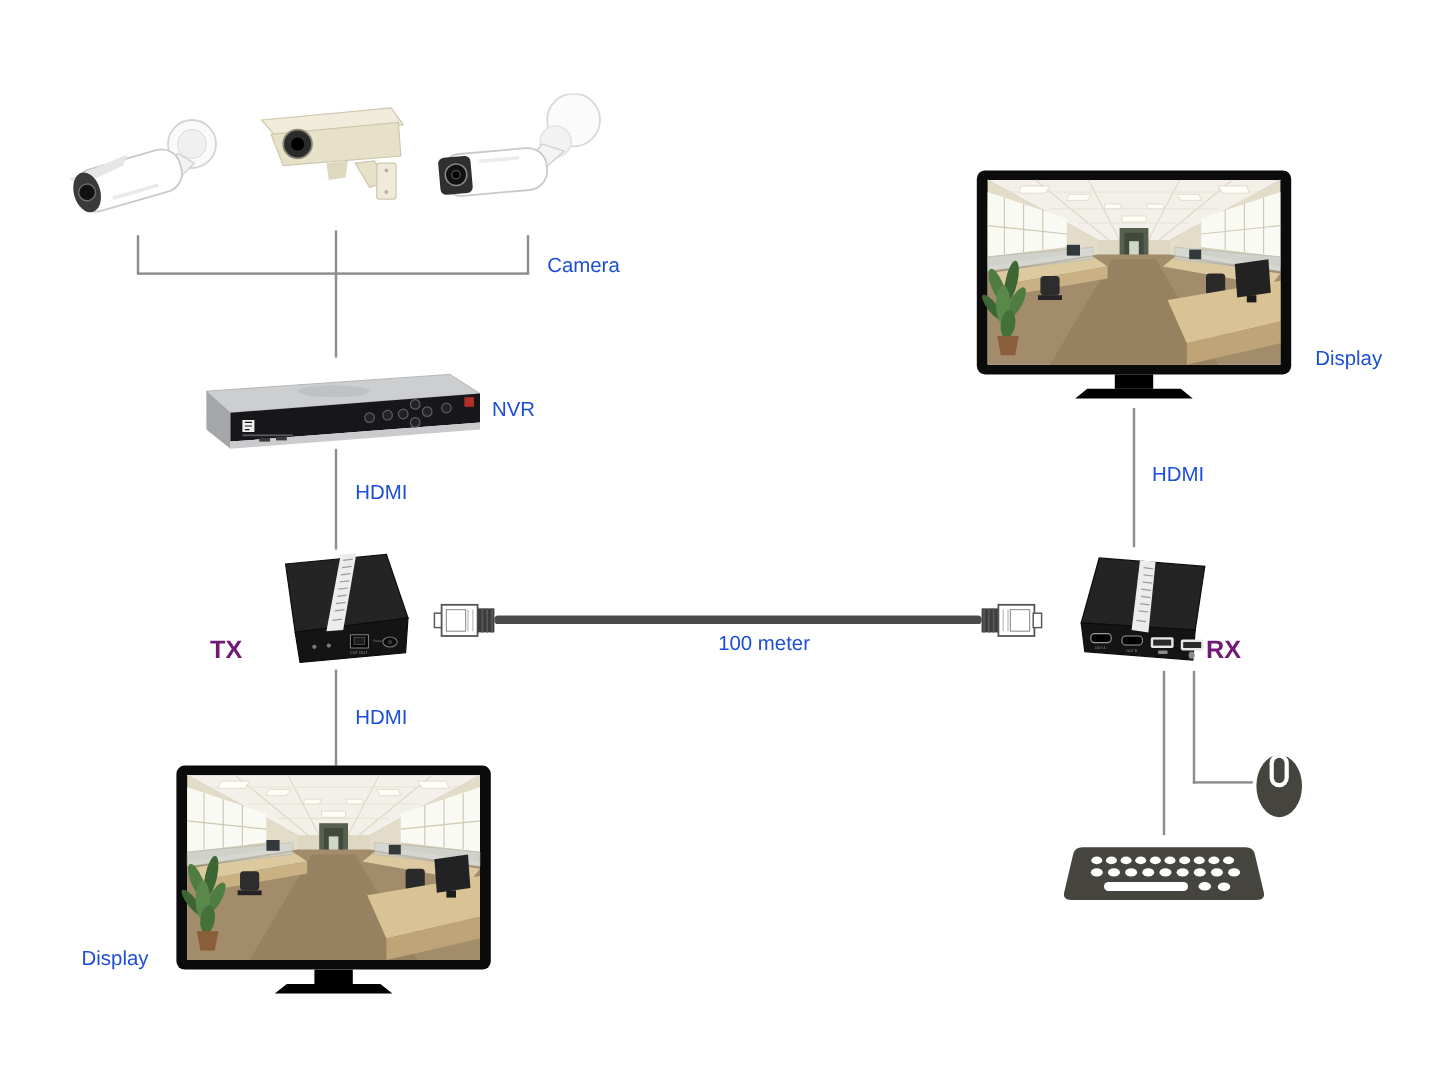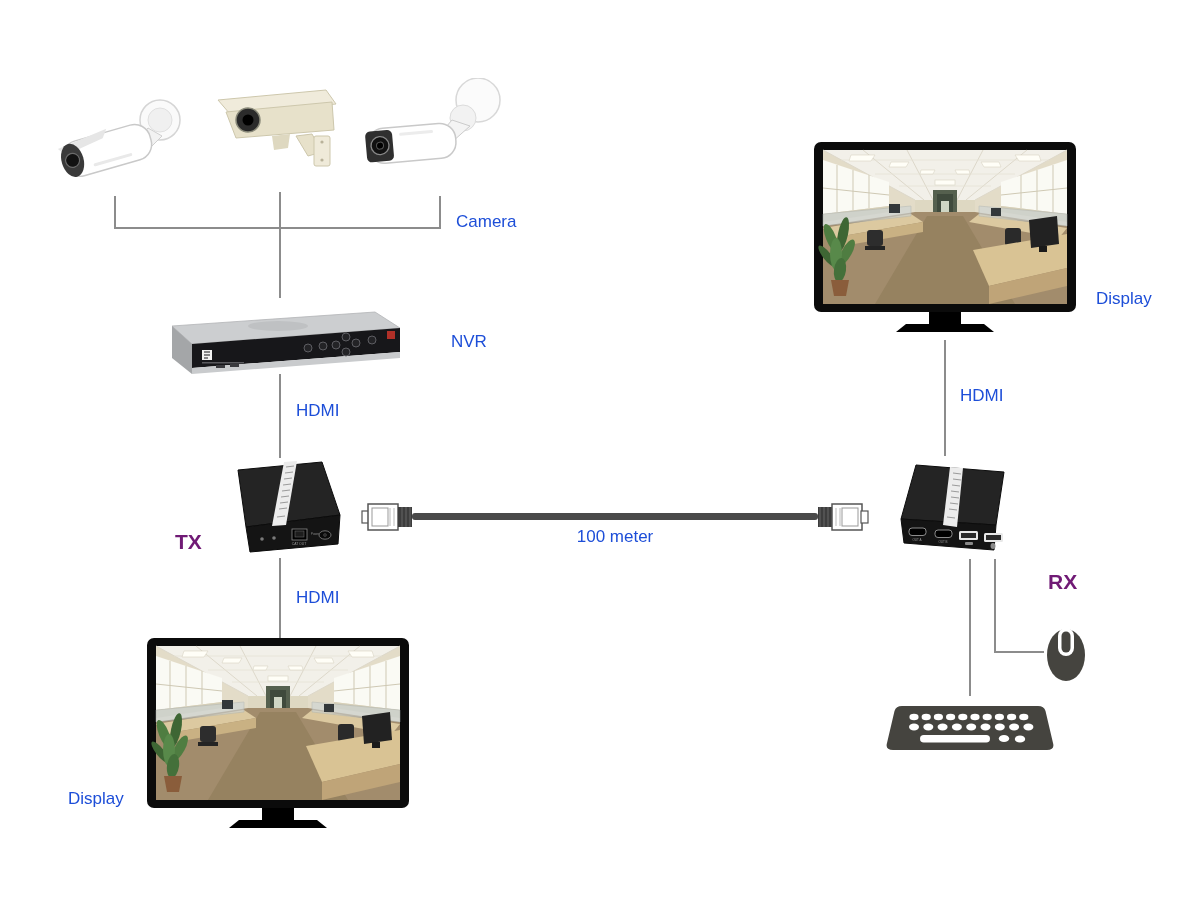--- a/index.html
+++ b/index.html
@@ -2,21 +2,21 @@
 <html><head>
 <meta charset="utf-8">
 <style>
   html,body{margin:0;padding:0;background:#ffffff;}
   #canvas{position:relative;width:1200px;height:900px;background:#ffffff;overflow:hidden;
           font-family:"Liberation Sans",sans-serif;}
   .abs{position:absolute;}
   .cline{position:absolute;background:#8c8c8c;}
   .lbl{position:absolute;font-size:17px;color:#1d4ed8;white-space:nowrap;}
   .lbl-accent{position:absolute;font-size:21px;font-weight:bold;color:#701a75;white-space:nowrap;}
-  .lbl-center{text-align:center;}
+  .lbl-center{text-align:right;}
   svg{display:block;}
 </style>
 </head>
 <body>
 
 <div id="canvas">
 
   <svg width="0" height="0" aria-hidden="true">
     <defs>
       <g id="office">
@@ -148,21 +148,21 @@
       <circle cx="148" cy="48" r="4"></circle>
         <circle cx="163" cy="46" r="4"></circle>
       <circle cx="186" cy="37" r="4"></circle>
         <circle cx="176" cy="45" r="4"></circle>
       <circle cx="196" cy="43" r="4"></circle>
         <circle cx="186" cy="52" r="4"></circle>
       <circle cx="212" cy="40" r="4"></circle>
     </g>
     <rect x="227" y="31" width="8" height="8" fill="#b03028"></rect>
   </svg>
-  <div class="lbl" style="left:410px;top:332px;margin-left:41px;">NVR</div>
+  <div class="lbl" style="left:410px;top:332px;">NVR</div>
 
   <div class="cline" style="left:279px;top:374px;width:2px;height:84px;"></div>
   <div class="lbl" style="left:296px;top:401px;">HDMI</div>
 
   <svg class="abs" style="left:222px;top:455px;" width="122" height="105" viewBox="0 0 122 105">
     <polygon points="16,15 100,7 118,60 24,72" fill="#242424" stroke="#0c0c0c" stroke-width="1"></polygon>
     <polygon points="24,72 118,60 116,89 28,97" fill="#141414" stroke="#0c0c0c" stroke-width="1"></polygon>
     <polygon points="62,7 75,6 64,70 50,71" fill="#ececec"></polygon>
     <path d="M64,12 L72,11 M63,18 L71,17 M62,24 L70,23 M61,30 L69,29 M60,36 L68,35 M59,42 L67,41 M58,48 L66,47 M57,54 L65,53 M55,62 L63,61" stroke="#9a9a9a" stroke-width="1" fill="none"></path>
     <circle cx="40" cy="84" r="1.8" fill="#7a7a7a"></circle>
@@ -210,21 +210,21 @@
       <rect x="66" y="76" width="19" height="9" rx="1.5" fill="#e8e8e8"></rect>
       <rect x="68" y="78" width="15" height="5" fill="#2a2a2a"></rect>
       <rect x="72" y="87" width="8" height="3" rx="1" fill="#8a8a8a"></rect>
     </g>
     <g>
       <rect x="91" y="78" width="19" height="9" rx="1.5" fill="#e8e8e8"></rect>
       <rect x="93" y="80" width="15" height="5" fill="#2a2a2a"></rect>
       <ellipse cx="100" cy="91" rx="2.5" ry="3" fill="#8a8a8a"></ellipse>
     </g>
   </svg>
-  <div class="lbl-accent" style="left:1048px;top:530px;margin-top:40px;">RX</div>
+  <div class="lbl-accent" style="left:1005px;top:530px;">RX</div>
 
   <div class="cline" style="left:944px;top:340px;width:2px;height:116px;"></div>
   <div class="lbl" style="left:960px;top:386px;">HDMI</div>
 
   <svg class="abs" style="left:810px;top:140px;" width="270" height="196" viewBox="0 0 270 196">
     <use href="#monitor"></use>
   </svg>
   <div class="lbl" style="left:1096px;top:289px;">Display</div>
 
   <div class="cline" style="left:279px;top:558px;width:2px;height:80px;"></div>

